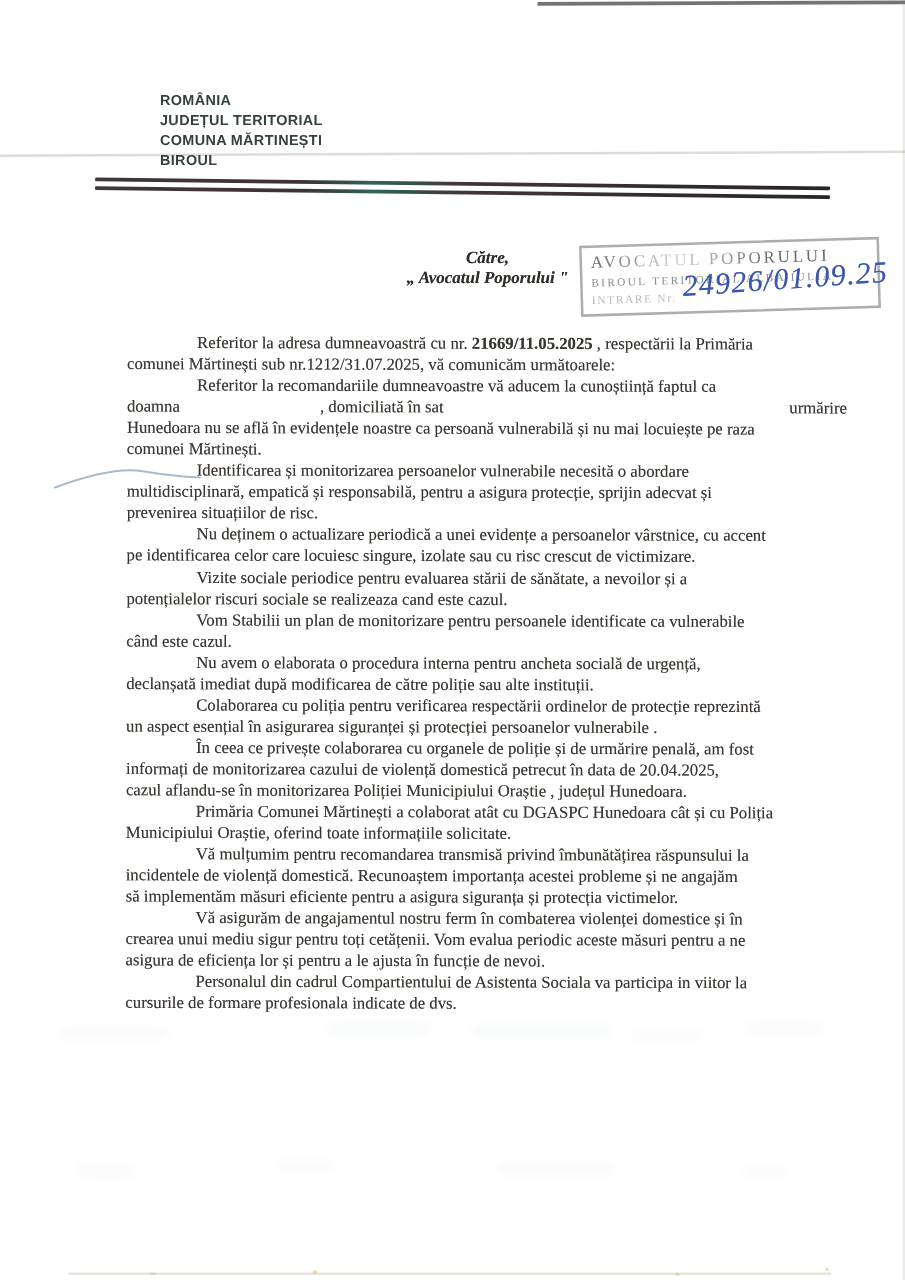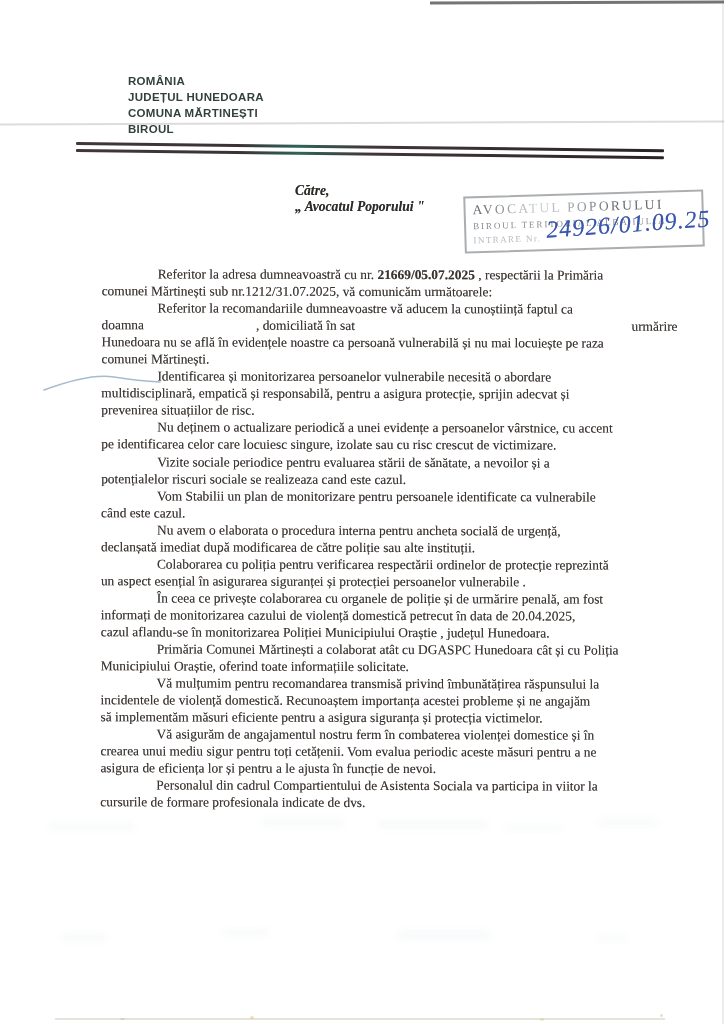--- a/index.html
+++ b/index.html
@@ -24,21 +24,21 @@
     font-family:"Liberation Sans",sans-serif;font-weight:bold;font-size:11.5px;
     line-height:16px;color:#32413b;letter-spacing:.3px;}
   .header-right{position:absolute;right:112px;top:82px;text-align:right;
     font-family:"Liberation Sans",sans-serif;font-weight:bold;font-size:11.5px;
     line-height:16px;color:#30403c;letter-spacing:.2px;}
   .rules{position:absolute;left:76px;top:142px;width:588px;
     transform:rotate(.7deg);transform-origin:left center;}
   .rule{height:3px;margin-bottom:4px;border-radius:1px;
     background:linear-gradient(90deg,#43353a 0%,#3c3236 28%,#2e6457 38%,#433539 50%,#332b2e 78%,#2b2427 100%);}
   
-  .recipient{position:absolute;left:295px;top:183px;width:190px;
+  .recipient{position:absolute;left:295px;top:198px;width:190px;text-align:center;
     font-weight:bold;font-style:italic;font-size:13.6px;line-height:16.4px;color:#2d2a27;
     text-shadow:0 0 .4px rgba(45,42,39,.55);}
   
   .stamp{position:absolute;left:464px;top:193px;width:240px;height:57px;
     border:2px solid rgba(88,93,98,.5);box-sizing:border-box;
     transform:rotate(-1.7deg);padding:4px 7px 3px 7px;}
   .stamp-l1{font-size:13.5px;letter-spacing:2.3px;color:#575d62;white-space:nowrap;
     -webkit-mask-image:linear-gradient(90deg,rgba(0,0,0,.95) 0%,rgba(0,0,0,.28) 30%,rgba(0,0,0,.55) 45%,rgba(0,0,0,.92) 65%,rgba(0,0,0,.95) 100%);
     mask-image:linear-gradient(90deg,rgba(0,0,0,.95) 0%,rgba(0,0,0,.28) 30%,rgba(0,0,0,.55) 45%,rgba(0,0,0,.92) 65%,rgba(0,0,0,.95) 100%);}
   .stamp-l2{font-size:9px;letter-spacing:1.9px;color:#6a7177;opacity:.82;margin-top:3px;white-space:nowrap;}
@@ -78,21 +78,21 @@
   <div class="ghost" style="left:378px;top:820px;width:110px;height:9px;opacity:.055"></div>
   <div class="ghost" style="left:505px;top:824px;width:58px;height:8px;opacity:.045"></div>
   <div class="ghost" style="left:598px;top:818px;width:60px;height:9px;opacity:.05"></div>
   <div class="ghost" style="left:62px;top:932px;width:44px;height:10px;opacity:.05"></div>
   <div class="ghost" style="left:222px;top:928px;width:46px;height:9px;opacity:.045"></div>
   <div class="ghost" style="left:398px;top:930px;width:92px;height:10px;opacity:.055"></div>
   <div class="ghost" style="left:595px;top:934px;width:34px;height:8px;opacity:.045"></div>
 
   <div class="header-left">
     <div>ROMÂNIA</div>
-    <div>JUDEȚUL HUNEDOARA</div>
+    <div>JUDEȚUL TERITORIAL</div>
     <div>COMUNA MĂRTINEȘTI</div>
     <div>BIROUL</div>
   </div>
   <div class="rules">
     <div class="rule"></div>
     <div class="rule"></div>
   </div>
 
   <div class="recipient">
     <div>Către,</div>
@@ -105,21 +105,21 @@
     <div class="stamp-l3">INTRARE Nr.</div>
   </div>
   <div class="stamp-hand" style="color: rgb(58, 87, 173);">24926/01.09.25</div>
 
   <svg class="pen-arc" width="122" height="28">
     <path d="M2,21 Q48,4 72,8 T118,13" fill="none" stroke="#8aa4bd" stroke-width="1.6" stroke-linecap="round" opacity="0.75"></path>
   </svg>
 
   <div class="body-text">
       <div>
-        <div class="line first"><span>Referitor la adresa dumneavoastră cu nr. </span><span class="b">21669/05.07.2025</span><span> , respectării la Primăria</span></div>
+        <div class="line first"><span>Referitor la adresa dumneavoastră cu nr. </span><span class="b">21669/11.05.2025</span><span> , respectării la Primăria</span></div>
         <div class="line">comunei Mărtinești sub nr.1212/31.07.2025, vă comunicăm următoarele:</div>
       </div>
       <div>
         <div class="line first">Referitor la recomandariile dumneavoastre vă aducem la cunoștiință faptul ca</div>
         <div class="line gapline">
           <span>doamna</span>
           <span>, domiciliată în sat</span>
           <span>urmărire</span>
         </div>
         <div class="line">Hunedoara nu se află în evidențele noastre ca persoană vulnerabilă și nu mai locuiește pe raza</div>

